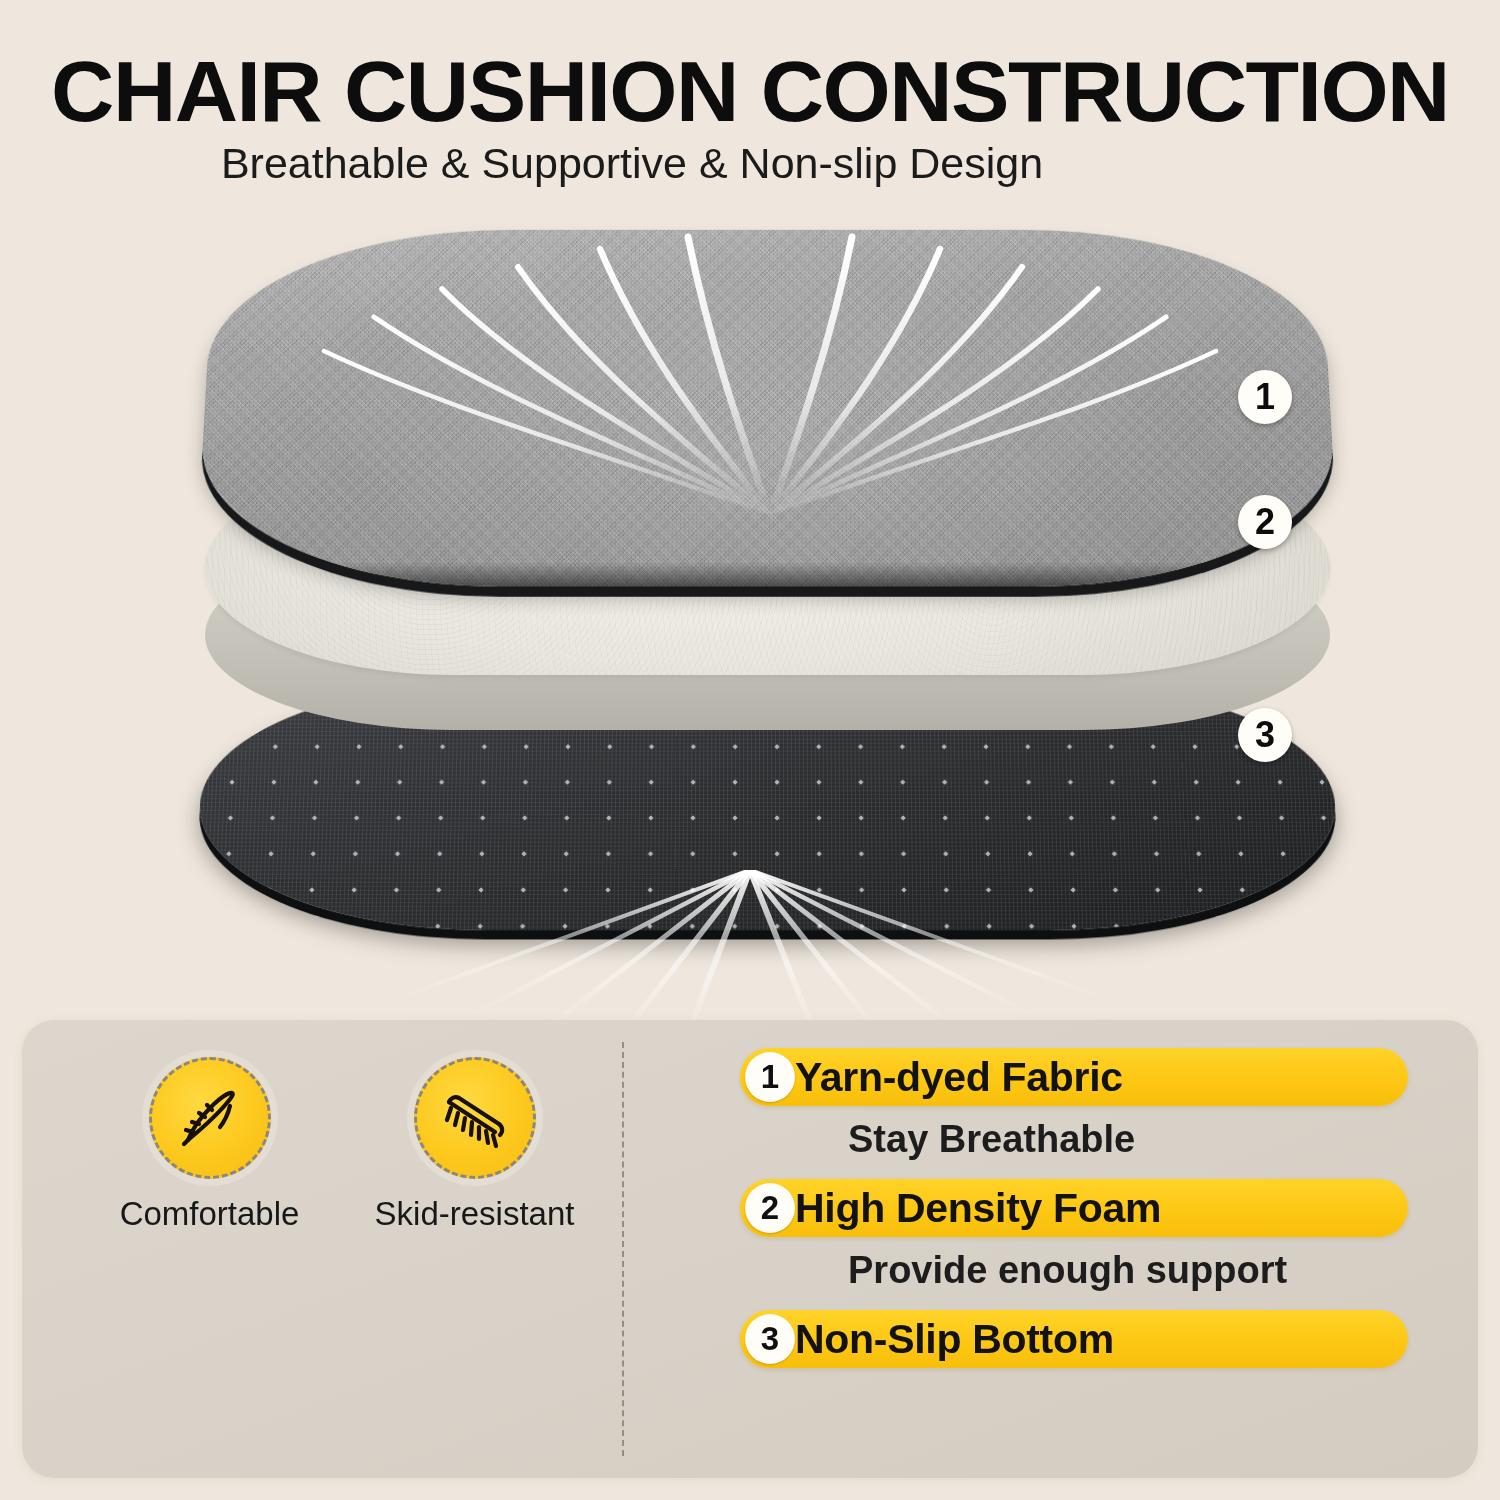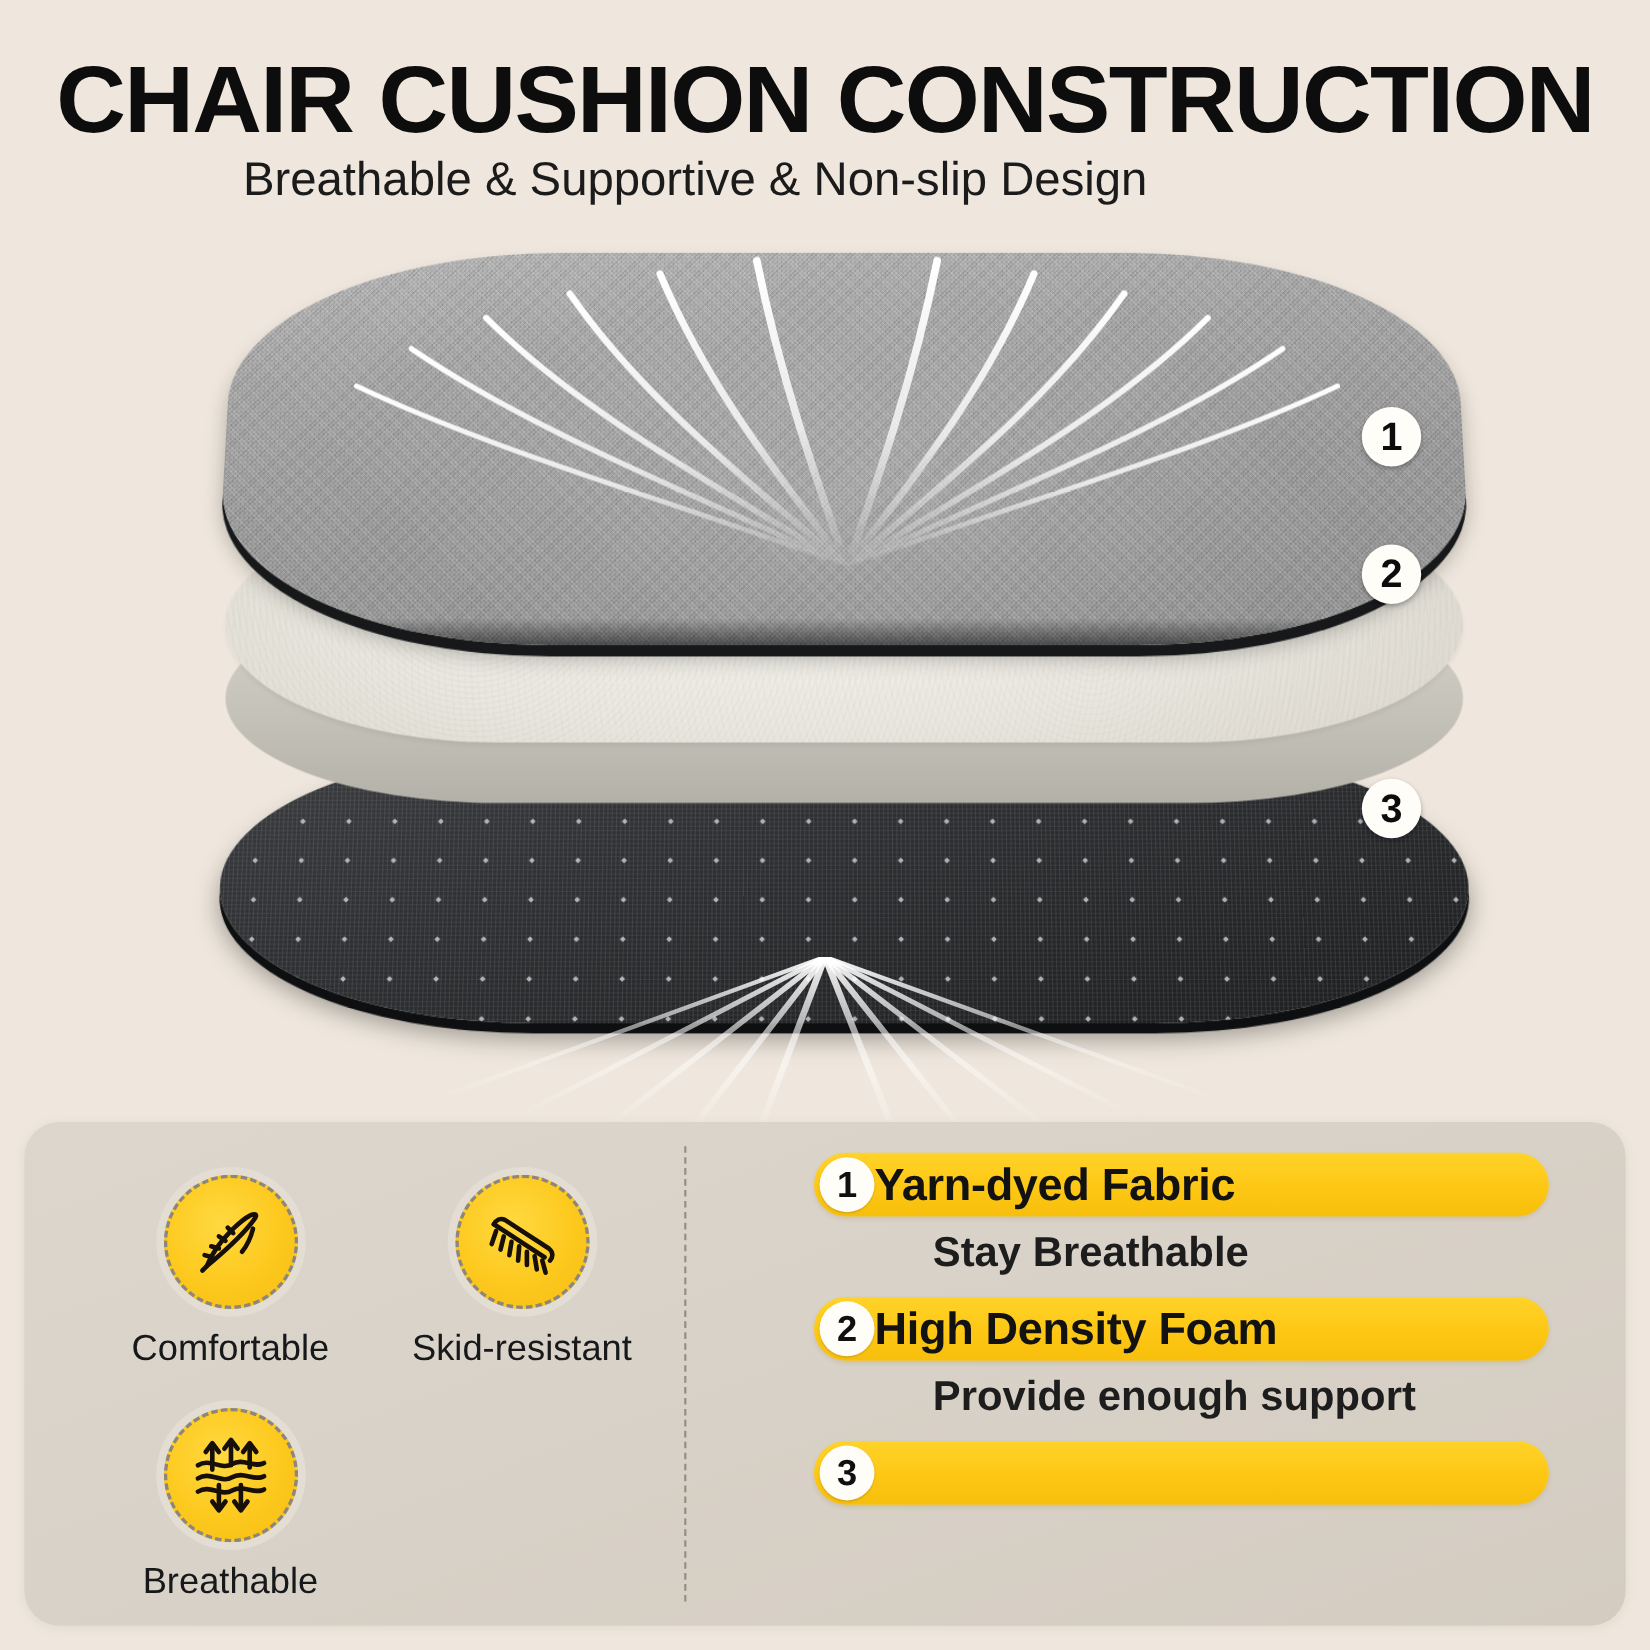--- a/index.html
+++ b/index.html
@@ -189,21 +189,21 @@
     left: 600px; top: 22px;
     width: 0;
     height: 414px;
     border-left: 2px dashed #8b8378;
     opacity: 0.85;
   }
 
   
   #feature-grid {
     position: absolute;
-    left: 60px; top: 32px;
+    left: 60px; top: 21px;
     width: 520px; height: 420px;
     display: grid;
     grid-template-columns: 1fr 1fr;
     grid-template-rows: 1fr 1fr;
     column-gap: 10px;
     row-gap: 4px;
   }
   .feature-cell {
     display: flex;
     flex-direction: column;
@@ -417,40 +417,20 @@
           <path d="M35 42 L34 55"></path>
           <path d="M42 47 L42 59"></path>
           <path d="M49 51 L51 63"></path>
           <path d="M56 55 L59 66"></path>
         </svg>
       </div>
       <div class="feature-label">Skid-resistant</div>
     </div>
 
 
-    <div class="feature-cell">
-      <div class="feature-badge">
-        <svg width="78" height="78" viewBox="0 0 78 78" fill="none" stroke="#17100a" stroke-width="4.2" stroke-linecap="round" stroke-linejoin="round">
-          <path d="M9 30 C20 23 30 35 40 29 C50 23 60 33 69 28"></path>
-          <path d="M9 42 C20 35 30 47 40 41 C50 35 60 45 69 40"></path>
-          <path d="M9 54 C20 47 30 59 40 53 C50 47 60 57 69 52"></path>
-          <path d="M22 34 L22 11"></path>
-          <path d="M16 18 L22 10 L28 18"></path>
-          <path d="M39 30 L39 8"></path>
-          <path d="M33 15 L39 7 L45 15"></path>
-          <path d="M56 32 L56 11"></path>
-          <path d="M50 18 L56 10 L62 18"></path>
-          <path d="M28 48 L28 70"></path>
-          <path d="M22 63 L28 71 L34 63"></path>
-          <path d="M48 48 L48 70"></path>
-          <path d="M42 63 L48 71 L54 63"></path>
-        </svg>
-      </div>
-      <div class="feature-label">Breathable</div>
-    </div>
 
   </div>
 
   <div id="detail-list">
 
     <div class="detail-item">
       <div class="detail-pill">
         <div class="pill-num">1</div>
         <div class="pill-title">Yarn-dyed Fabric</div>
       </div>
@@ -461,17 +441,18 @@
       <div class="detail-pill">
         <div class="pill-num">2</div>
         <div class="pill-title">High Density Foam</div>
       </div>
       <div class="detail-sub">Provide enough support</div>
     </div>
 
     <div class="detail-item">
       <div class="detail-pill">
         <div class="pill-num">3</div>
+        <div class="pill-title">Non-Slip Bottom</div>
       </div>
     </div>
 
   </div>
 </div>
 
 </body></html>

